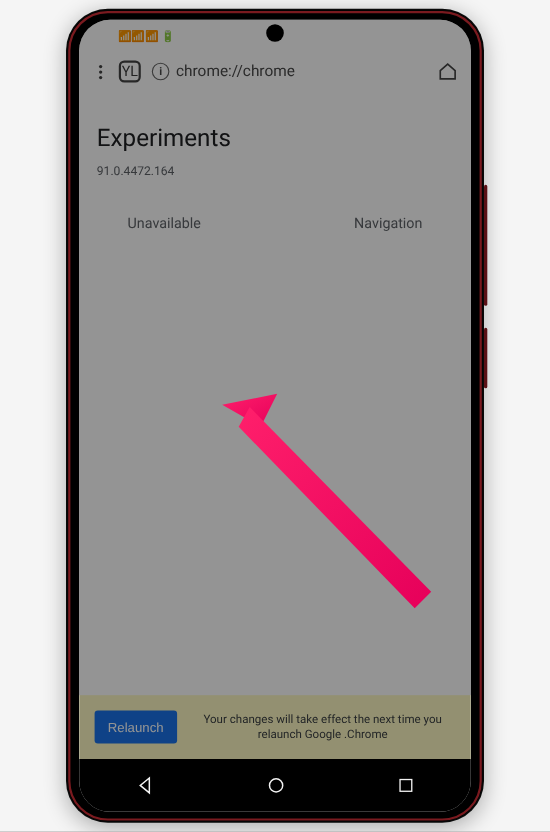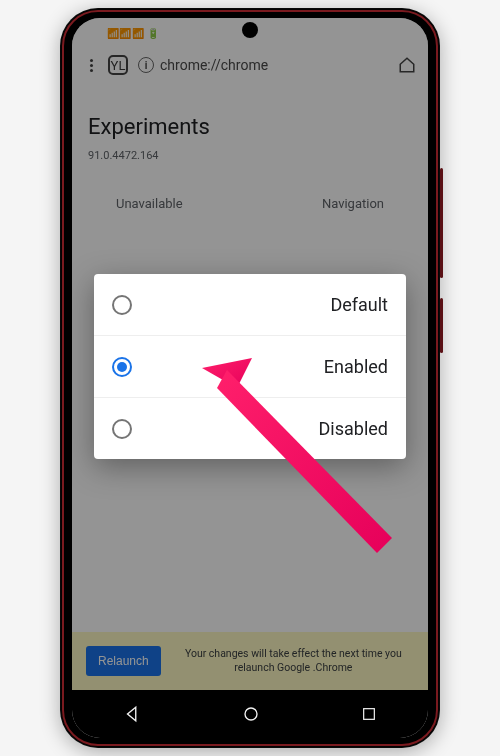--- a/index.html
+++ b/index.html
@@ -185,34 +185,20 @@
       </div>
     </div>
 
     <div class="relaunchbar">
       <button class="relaunchbtn">Relaunch</button>
       <div class="relaunchmsg">Your changes will take effect the next time you relaunch Google .Chrome</div>
     </div>
 
     <div class="dim"></div>
 
-    <div class="dialog">
-      <div class="opt">
-        <span class="radio"></span>
-        <span class="lab">Default</span>
-      </div>
-      <div class="opt">
-        <span class="radio sel"></span>
-        <span class="lab">Enabled</span>
-      </div>
-      <div class="opt">
-        <span class="radio"></span>
-        <span class="lab">Disabled</span>
-      </div>
-    </div>
 
     <svg class="arrow" viewBox="0 0 210 210">
       <defs>
         <linearGradient id="ag" x1="0" y1="0" x2="1" y2="1">
           <stop offset="0%" stop-color="#ff1f6b"></stop>
             <stop offset="100%" stop-color="#e6005a"></stop>
         </linearGradient>
       </defs>
       <polygon points="10,20 60,10 45,40" fill="url(#ag)"></polygon>
       <polygon points="35,22 200,190 185,205 25,40" fill="url(#ag)"></polygon>

